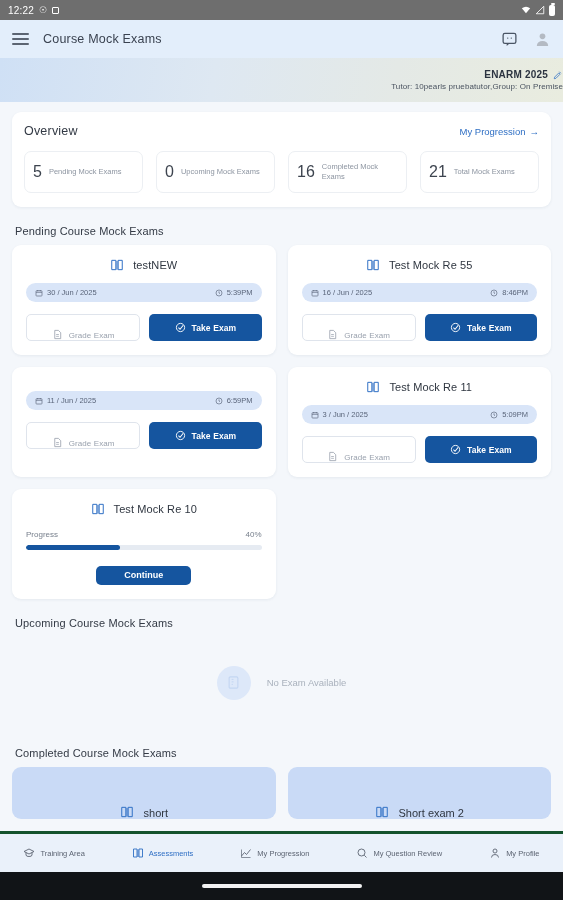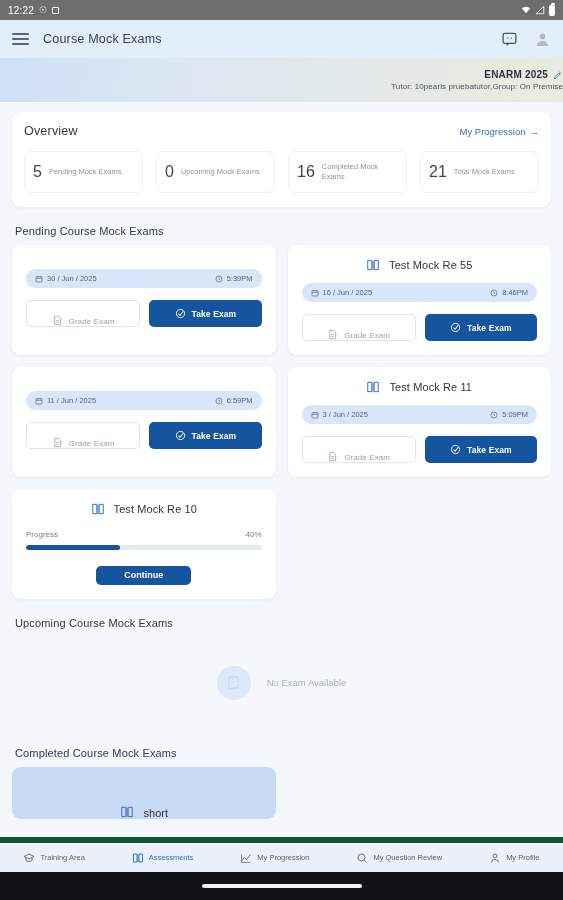--- a/index.html
+++ b/index.html
@@ -175,26 +175,26 @@
     justify-content: center;
     gap: 10px;
     overflow: hidden;
   }
   .completed-name { font-size: 11px; color: #2f3640; }
 
   
   .bottomnav {
     position: absolute;
     left: 0; right: 0; bottom: 28px;
-    height: 35px;
+    height: 41px;
     background: #eaf1fa;
     display: flex;
     align-items: center;
     justify-content: space-around;
-    border-top: 6px solid #14532d;
+    border-top: 3px solid #14532d;
   }
   .nav-item { display: flex; align-items: center; gap: 5px; cursor: pointer; }
   .nav-label { font-size: 7.5px; color: #5c6472; }
   .nav-item.active .nav-label { color: #2f6fc4; }
   .nav-icon { width: 12px; height: 12px; }
 
   .gesture-bar {
     position: absolute;
     left: 0; right: 0; bottom: 0;
     height: 28px;
@@ -283,20 +283,27 @@
         <span class="stat-label">Total Mock Exams</span>
       </div>
     </div>
   </div>
 
   <div class="section-title">Pending Course Mock Exams</div>
 
   <div class="exam-grid">
 
     <div class="exam-card">
+      <div class="exam-head">
+        <svg class="book-icon" viewBox="0 0 24 24">
+          <path d="M3 4 h7 v16 h-7 Z M14 4 h7 v16 h-7 Z" fill="none" stroke="#2f6fc4" stroke-width="1.7"></path>
+          <path d="M12 5 v15" stroke="#2f6fc4" stroke-width="1.7"></path>
+        </svg>
+        <span class="exam-name">testNEW</span>
+      </div>
       <div class="meta-pill">
         <div class="meta-item">
           <svg class="tiny-icon" viewBox="0 0 24 24">
             <rect x="3" y="5" width="18" height="16" rx="2" fill="none" stroke="#5a657a" stroke-width="2"></rect>
             <path d="M3 10 h18 M8 3 v4 M16 3 v4" stroke="#5a657a" stroke-width="2"></path>
           </svg>
           <span>30 / Jun / 2025</span>
         </div>
         <div class="meta-item right">
           <svg class="tiny-icon" viewBox="0 0 24 24">
@@ -478,20 +485,27 @@
 
   <div class="section-title">Completed Course Mock Exams</div>
   <div class="completed-grid">
     <div class="completed-card">
       <svg class="book-icon" viewBox="0 0 24 24">
         <path d="M3 4 h7 v16 h-7 Z M14 4 h7 v16 h-7 Z" fill="none" stroke="#2f6fc4" stroke-width="1.7"></path>
         <path d="M12 5 v15" stroke="#2f6fc4" stroke-width="1.7"></path>
       </svg>
       <span class="completed-name">short</span>
     </div>
+    <div class="completed-card">
+      <svg class="book-icon" viewBox="0 0 24 24">
+        <path d="M3 4 h7 v16 h-7 Z M14 4 h7 v16 h-7 Z" fill="none" stroke="#2f6fc4" stroke-width="1.7"></path>
+        <path d="M12 5 v15" stroke="#2f6fc4" stroke-width="1.7"></path>
+      </svg>
+      <span class="completed-name">Short exam 2</span>
+    </div>
   </div>
 
 </div>
 
 <div class="bottomnav">
   <div class="nav-item">
     <svg class="nav-icon" viewBox="0 0 24 24">
       <path d="M12 4 L22 9 L12 14 L2 9 Z" fill="none" stroke="#5c6472" stroke-width="1.8"></path>
       <path d="M6 11 v5 a6 3 0 0 0 12 0 v-5" fill="none" stroke="#5c6472" stroke-width="1.8"></path>
     </svg>

